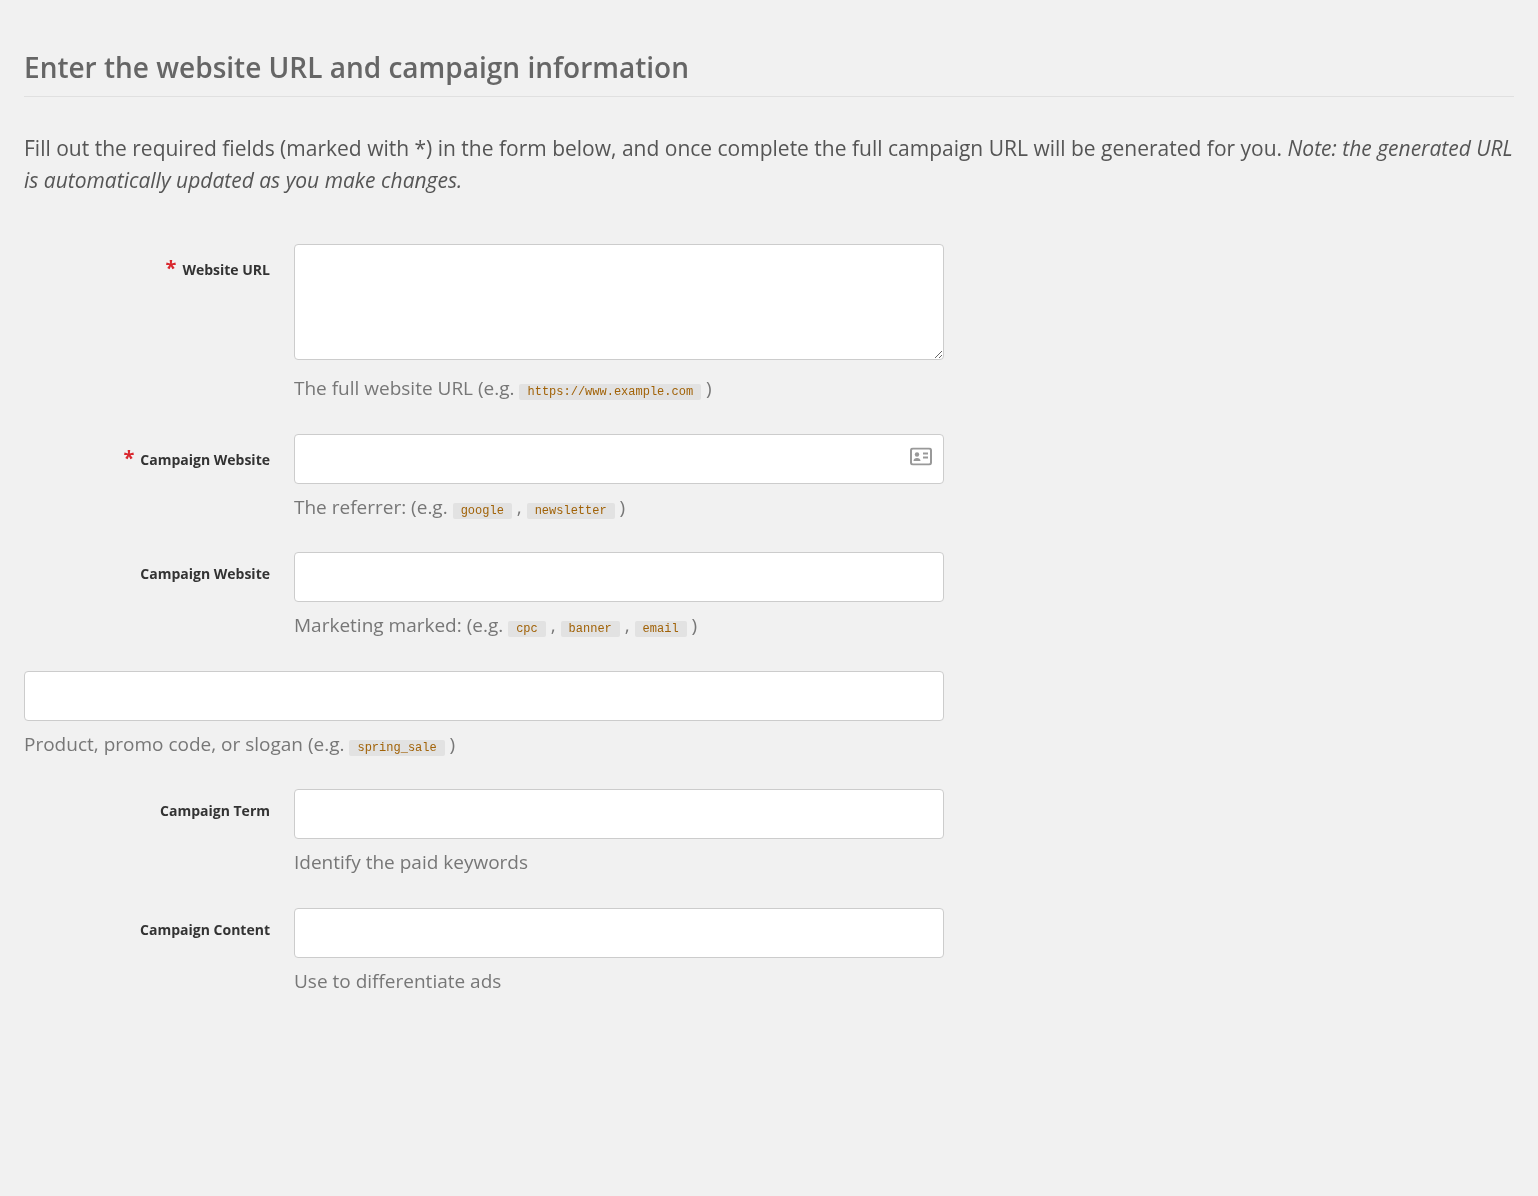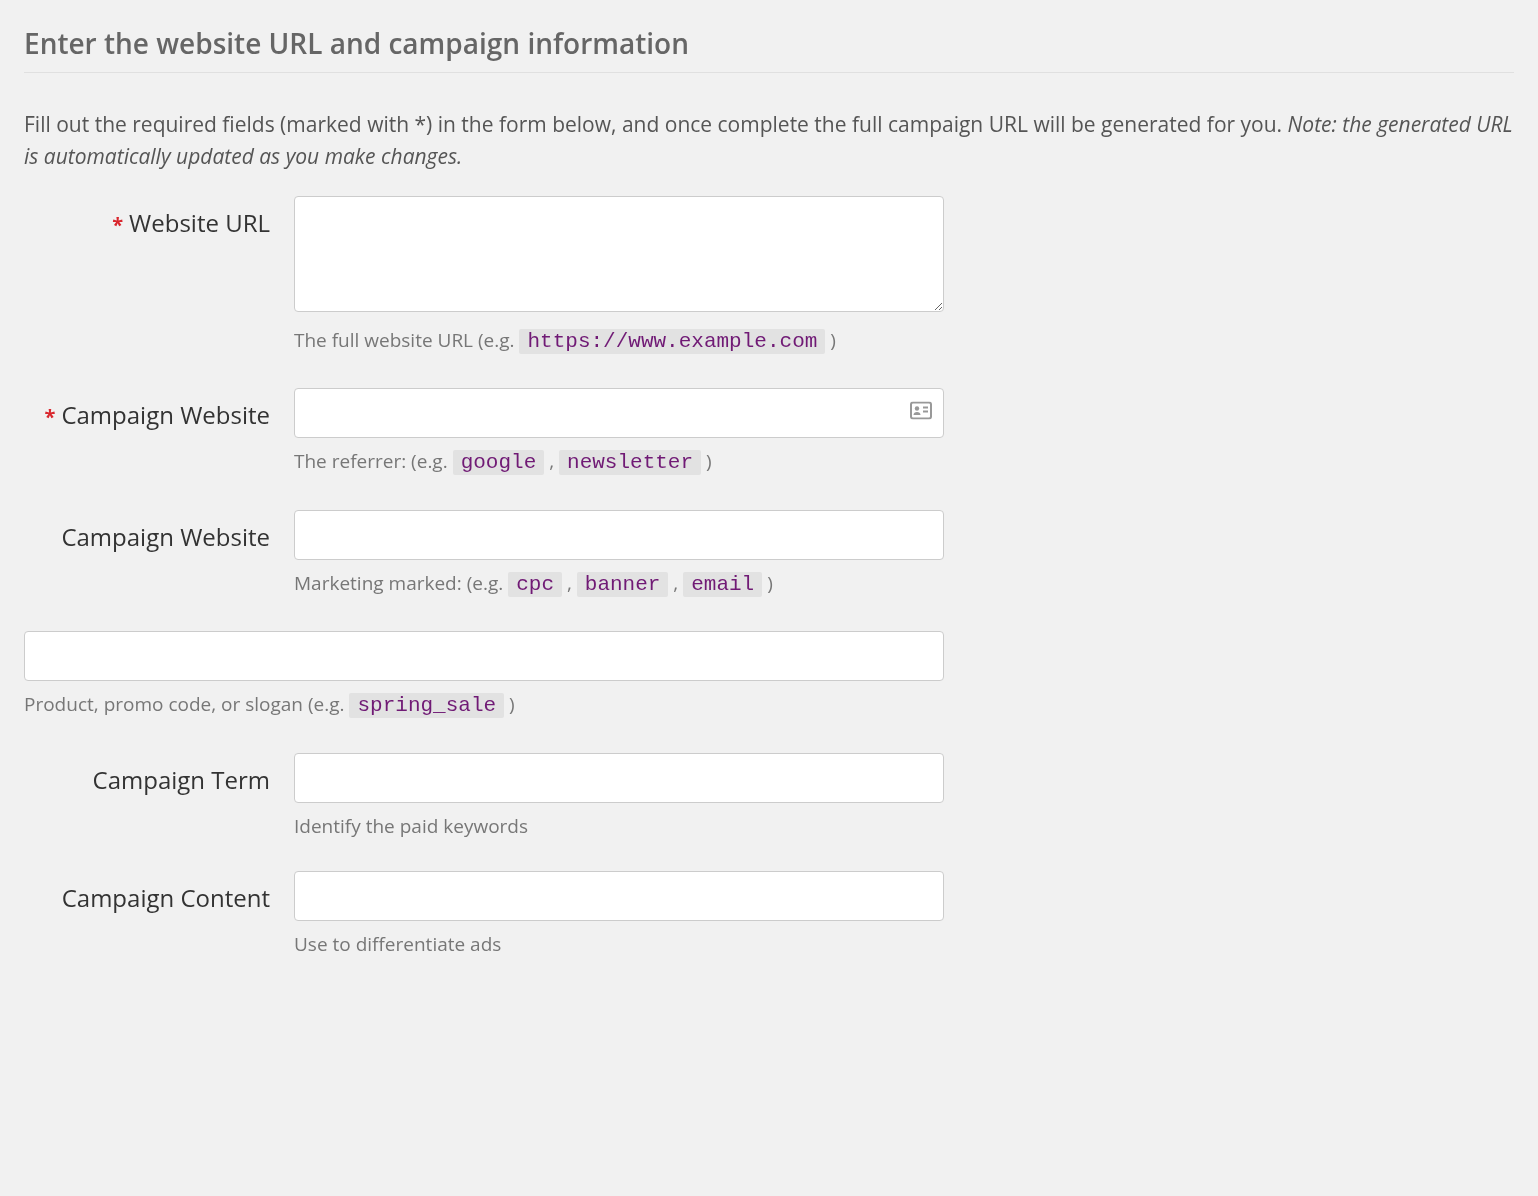--- a/index.html
+++ b/index.html
@@ -14,45 +14,46 @@
       padding: 24px;
       max-width: 1538px;
     }
     .page-title {
       font-size: 28px;
       font-weight: 600;
       color: #666;
       padding-bottom: 10px;
       border-bottom: 1px solid #e0e0e0;
       margin-bottom: 36px;
+      margin-top: 24px;
     }
     .intro {
       font-size: 21px;
       color: #555;
       line-height: 1.5;
-      margin-bottom: 24px;
+      margin-bottom: 48px;
     }
     .intro .note {
       font-style: italic;
     }
     .form-row {
       display: flex;
       margin-bottom: 32px;
       max-width: 920px;
     }
     .label-col {
       width: 270px;
       flex-shrink: 0;
       text-align: right;
       padding-right: 24px;
       padding-top: 10px;
     }
     .label-text {
-      font-size: 24px;
-      font-weight: 400;
+      font-size: 14px;
+      font-weight: 700;
       color: #333;
     }
     .required-asterisk {
       color: #d9272e;
       font-weight: 700;
       font-size: 20px;
       margin-right: 6px;
     }
     .input-col {
       flex: 1;
@@ -88,22 +89,22 @@
       font-size: 19px;
       color: #777;
       margin-top: 10px;
       line-height: 1.4;
     }
     .code {
       font-family: "Courier New", monospace;
       background: #e2e2e2;
       padding: 1px 8px;
       border-radius: 2px;
-      color: #701a75;
-      font-size: 21px;
+      color: #a16207;
+      font-size: 12px;
     }
   </style>
 </head>
 <body>
 
 <h2 class="page-title">Enter the website URL and campaign information</h2>
 
 <p class="intro">
   <span>Fill out the required fields (marked with *) in the form below, and once complete the full campaign URL will be generated for you. </span><span class="note">Note: the generated URL is automatically updated as you make changes.</span>
 </p>

